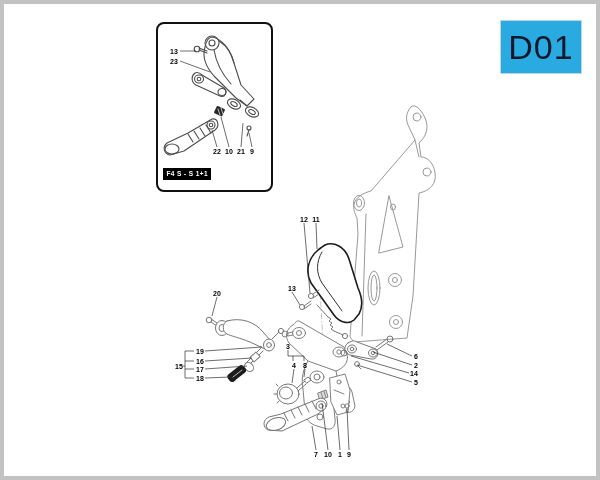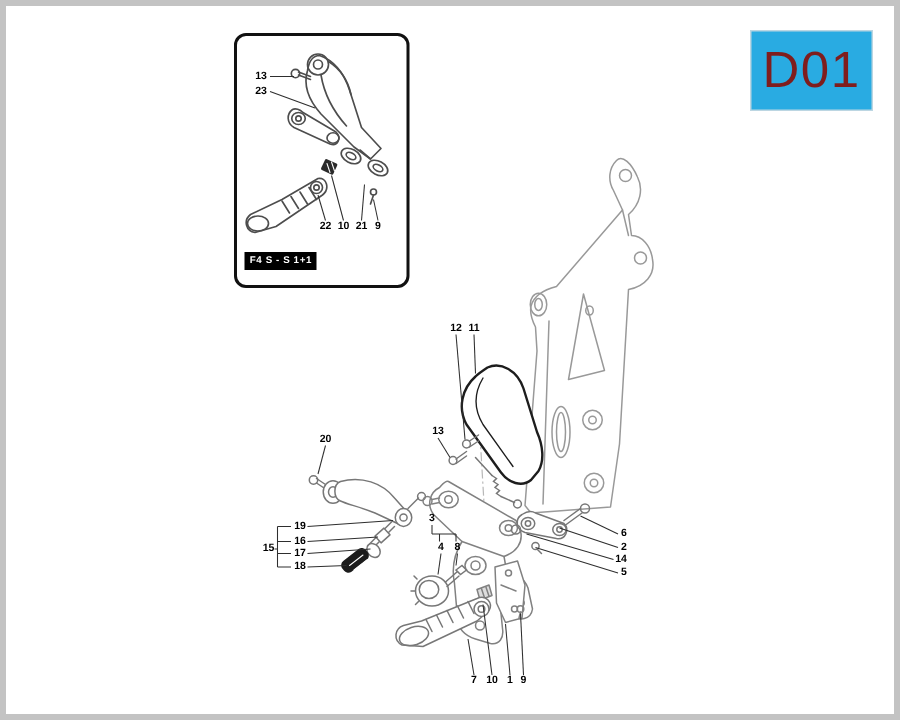--- a/index.html
+++ b/index.html
@@ -18,21 +18,21 @@
             border:1px solid #bcd6e2;}
   .co{position:absolute;transform:translate(-50%,-50%);font-size:7px;font-weight:bold;
       color:#000;line-height:1;z-index:20;white-space:nowrap;}
 </style>
 </head>
 <body>
 
 <div id="page">
   <div id="frame"></div>
 
-  <div class="code-box" style="background-color: rgb(41, 171, 226); color: #7f1d1d;">D01</div>
+  <div class="code-box" style="background-color: rgb(41, 171, 226); color: #0f172a;">D01</div>
 
   <div class="inset-box"></div>
   <div class="variant-label">F4 S - S 1+1</div>
 
   <svg id="diagram-svg" width="600" height="480" viewBox="0 0 600 480">
 
     <g stroke="#4d4d4d" fill="none" stroke-width="1.1" stroke-linecap="round" stroke-linejoin="round">
 
       <path fill="#fff" d="M 205,47 C 202,57 206,67 214,76 L 236,98 L 247,106 L 254,99 L 241,85 L 233,60 C 229,48 222,40 213,37 C 208,37 206,41 205,47 Z"></path>
       <circle cx="212" cy="43" r="7"></circle>

